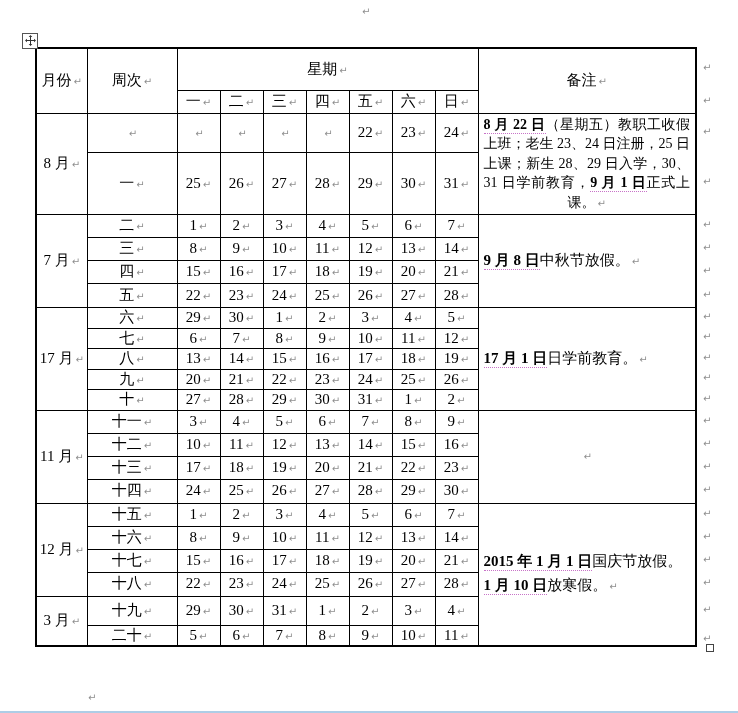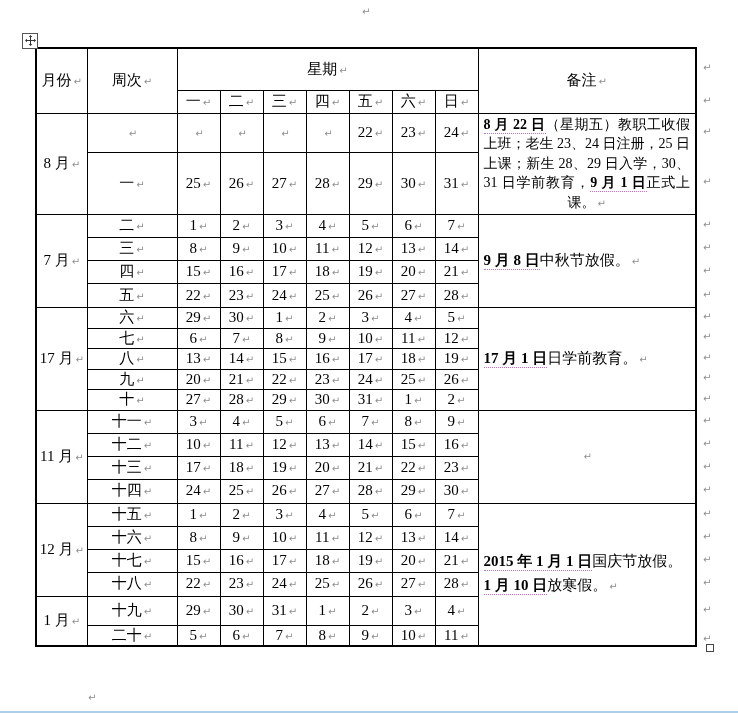--- a/index.html
+++ b/index.html
@@ -277,21 +277,21 @@
           <td><span>十八</span><span class="mark">↵</span></td>
           <td><span>22</span><span class="mark">↵</span></td>
           <td><span>23</span><span class="mark">↵</span></td>
           <td><span>24</span><span class="mark">↵</span></td>
           <td><span>25</span><span class="mark">↵</span></td>
           <td><span>26</span><span class="mark">↵</span></td>
           <td><span>27</span><span class="mark">↵</span></td>
           <td><span>28</span><span class="mark">↵</span></td>
         </tr>
         <tr style="height: 29px;">
-          <td rowspan="2"><span>1 月</span><span class="mark">↵</span></td>
+          <td rowspan="2"><span>3 月</span><span class="mark">↵</span></td>
           <td><span>十九</span><span class="mark">↵</span></td>
           <td><span>29</span><span class="mark">↵</span></td>
           <td><span>30</span><span class="mark">↵</span></td>
           <td><span>31</span><span class="mark">↵</span></td>
           <td><span>1</span><span class="mark">↵</span></td>
           <td><span>2</span><span class="mark">↵</span></td>
           <td><span>3</span><span class="mark">↵</span></td>
           <td><span>4</span><span class="mark">↵</span></td>
         </tr>
         <tr style="height: 21px;">

